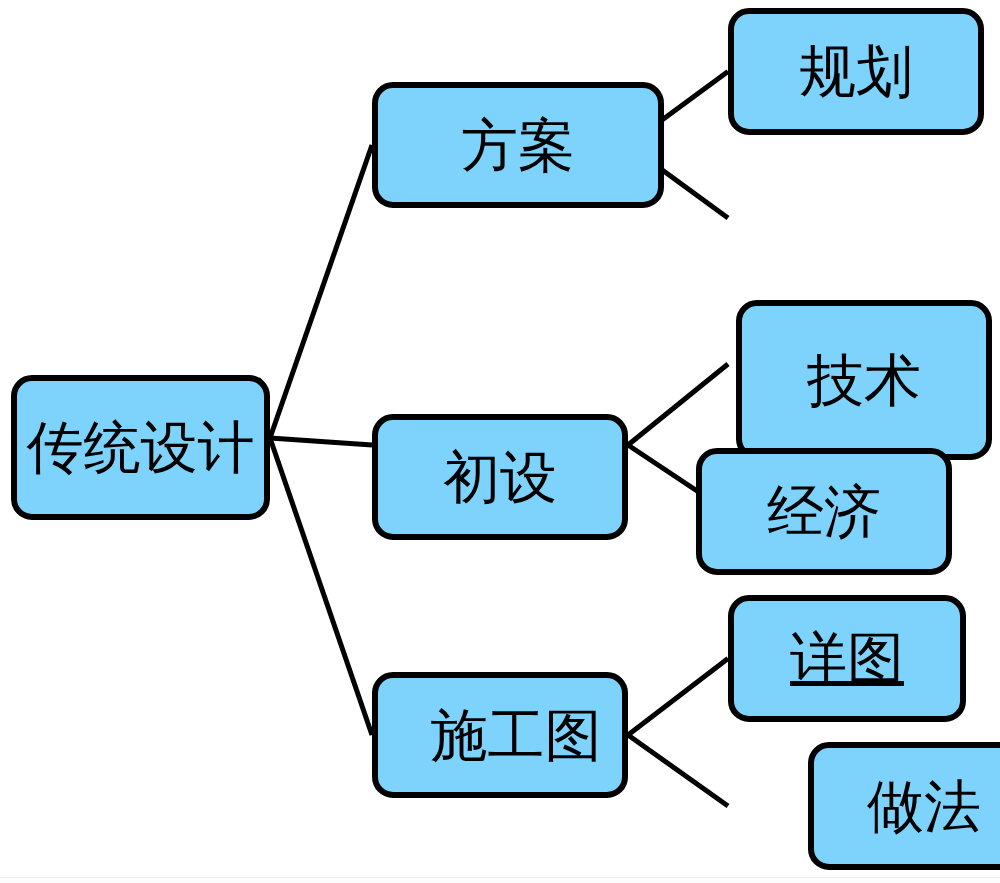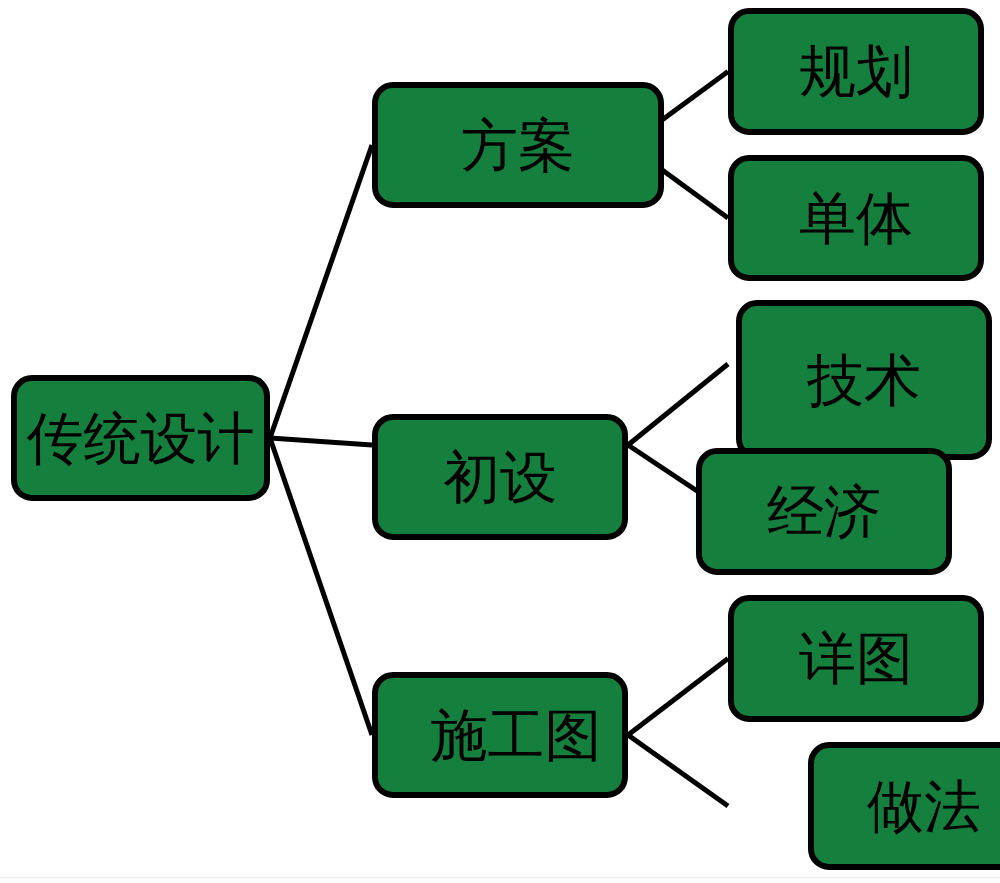--- a/index.html
+++ b/index.html
@@ -19,41 +19,41 @@
     position: absolute;
     left: 0;
     top: 0;
     width: 1000px;
     height: 883px;
     pointer-events: none;
   }
   .node {
     position: absolute;
     box-sizing: border-box;
-    background: #15803d;
+    background: #7dd3fc;
     border: 6px solid #000000;
     border-radius: 21px;
     display: flex;
     align-items: center;
     justify-content: center;
     color: #000000;
     font-size: 57px;
     line-height: 1;
     white-space: nowrap;
   }
   
-  .n-root      { left: 11px;  top: 375px; width: 259px; height: 126px; }
+  .n-root      { left: 11px;  top: 375px; width: 259px; height: 145px; }
   .n-fangan    { left: 372px; top: 82px;  width: 292px; height: 126px; }
   .n-chushe    { left: 372px; top: 382px; width: 256px; height: 126px; margin-top: 32px; }
   .n-shigongtu { left: 372px; top: 672px; width: 256px; height: 126px; padding-left: 32px; }
   .n-guihua    { left: 728px; top: 8px;   width: 256px; height: 127px; }
   .n-danti     { left: 728px; top: 155px; width: 256px; height: 126px; }
   .n-jishu     { left: 736px; top: 300px; width: 256px; height: 160px; }
   .n-jingji    { left: 696px; top: 448px; width: 256px; height: 127px; }
-  .n-xiangtu   { left: 728px; top: 595px; width: 256px; height: 127px; }
+  .n-xiangtu   { left: 728px; top: 595px; width: 238px; height: 127px; text-decoration: underline; }
   .n-zuofa     { left: 760px; top: 742px; width: 232px; height: 128px; margin-left: 48px; }
   .bottom-strip {
     position: absolute;
     left: 0;
     bottom: 0;
     width: 100%;
     height: 5px;
     background: #fcfcfc;
     border-top: 1px solid #f0f0f0;
   }
@@ -85,23 +85,20 @@
   <div class="node n-chushe">
     <span>初设</span>
   </div>
   <div class="node n-shigongtu">
     <span>施工图</span>
   </div>
 
   <div class="node n-guihua">
     <span>规划</span>
   </div>
-  <div class="node n-danti">
-    <span>单体</span>
-  </div>
   <div class="node n-jishu">
     <span>技术</span>
   </div>
   <div class="node n-jingji">
     <span>经济</span>
   </div>
   <div class="node n-xiangtu">
     <span>详图</span>
   </div>
   <div class="node n-zuofa">

